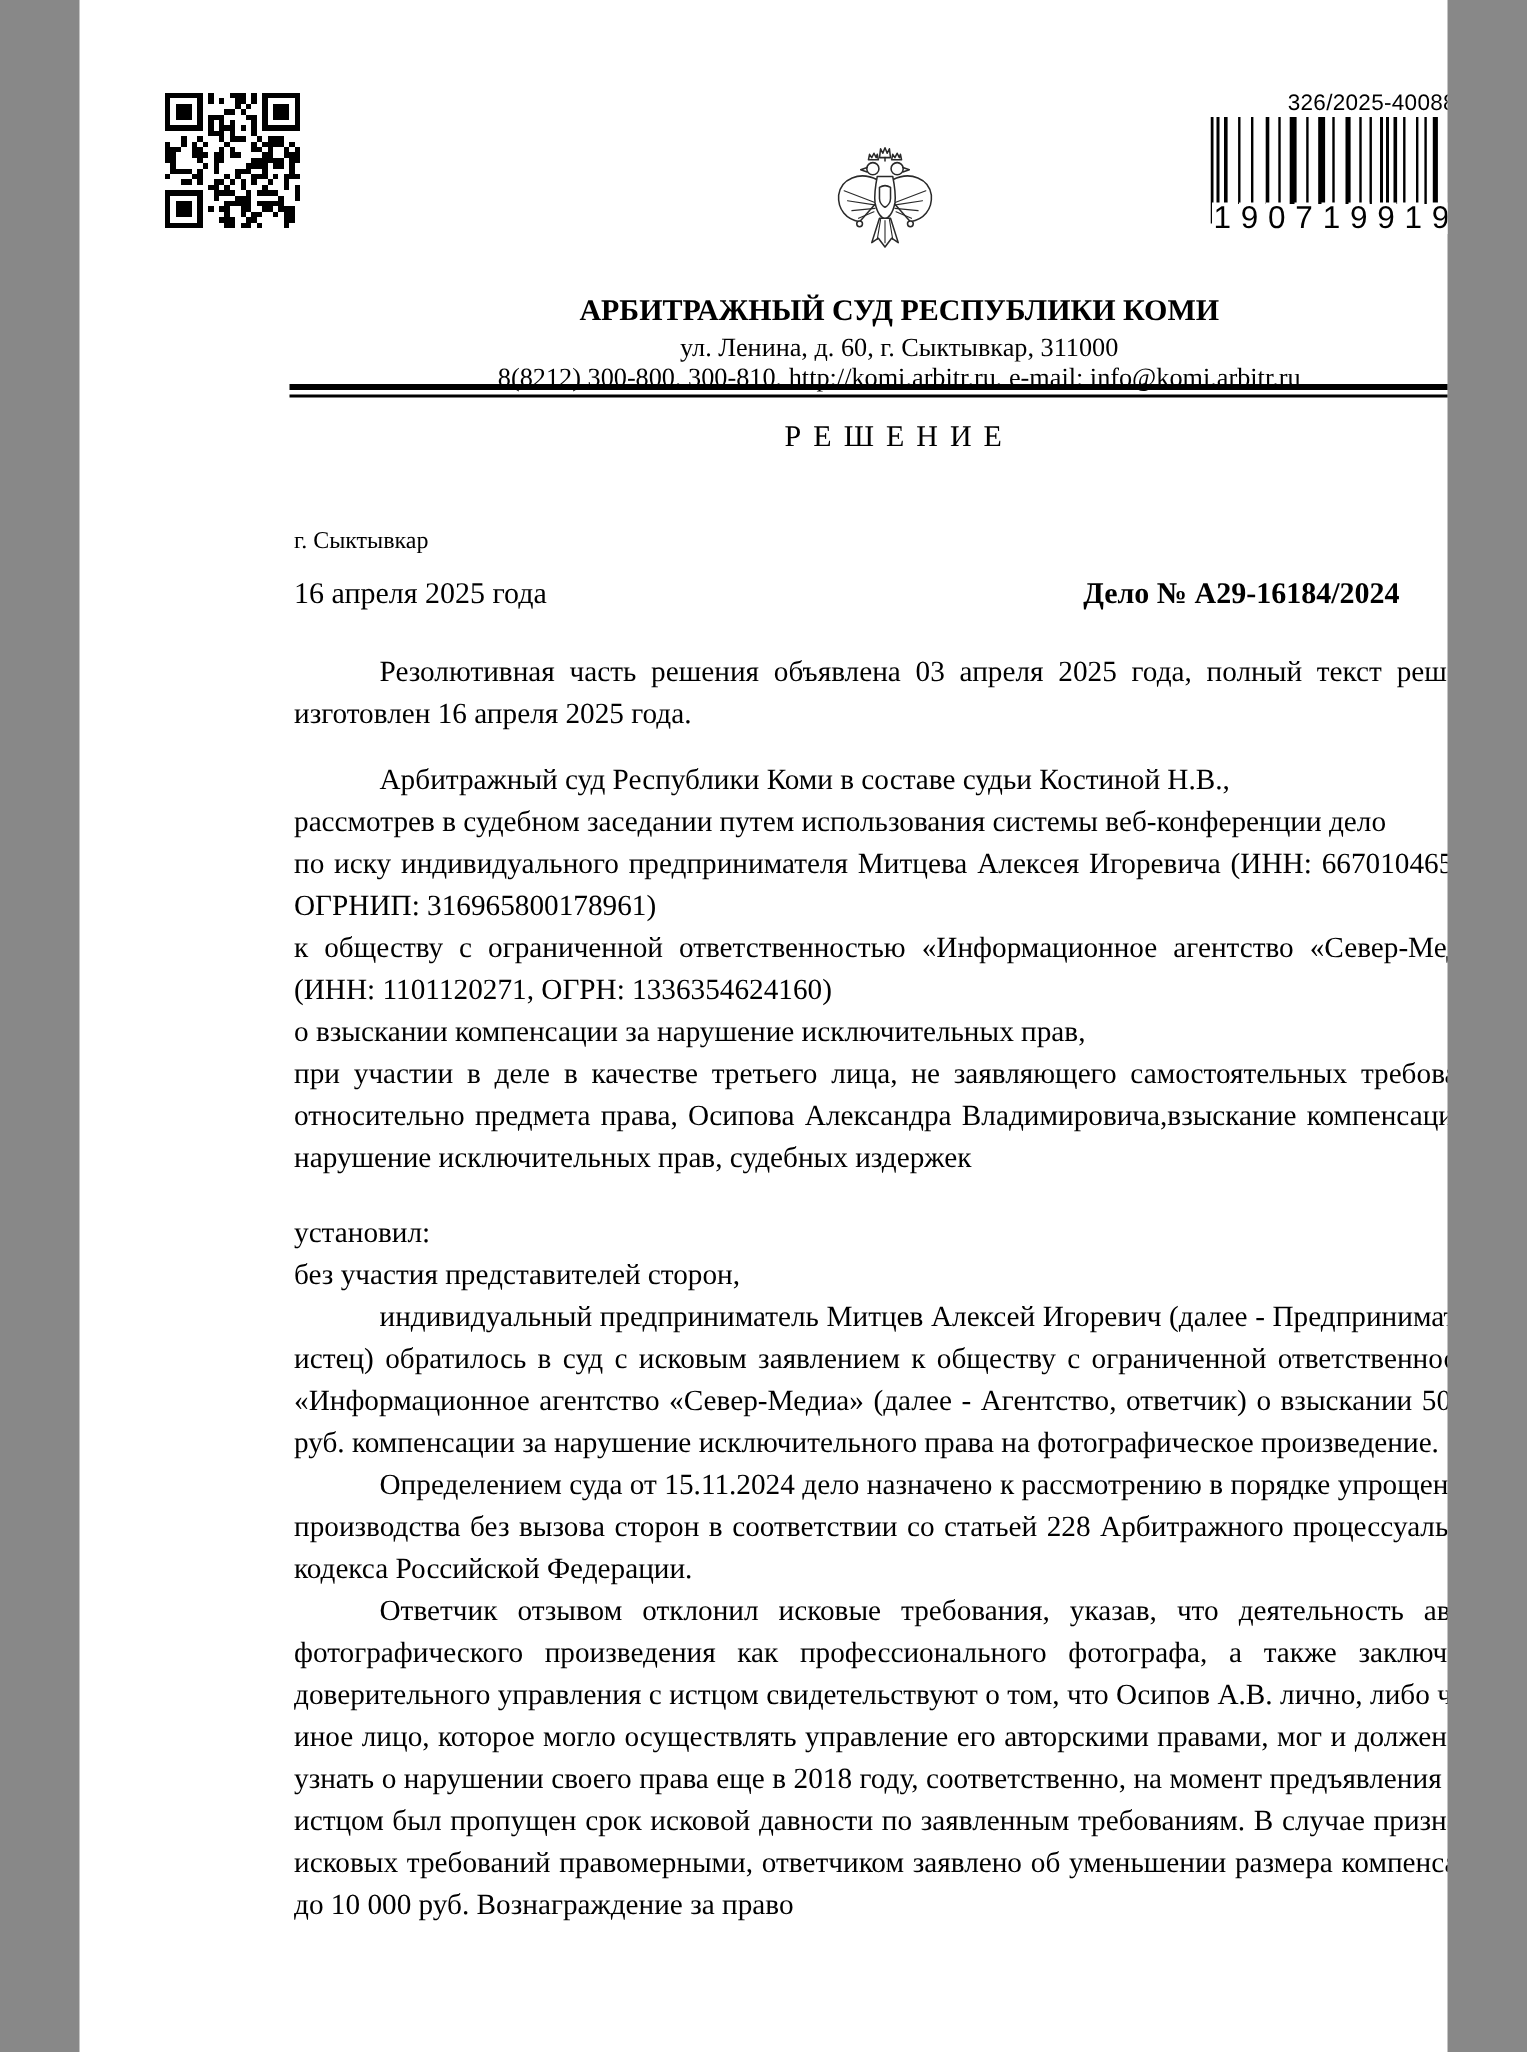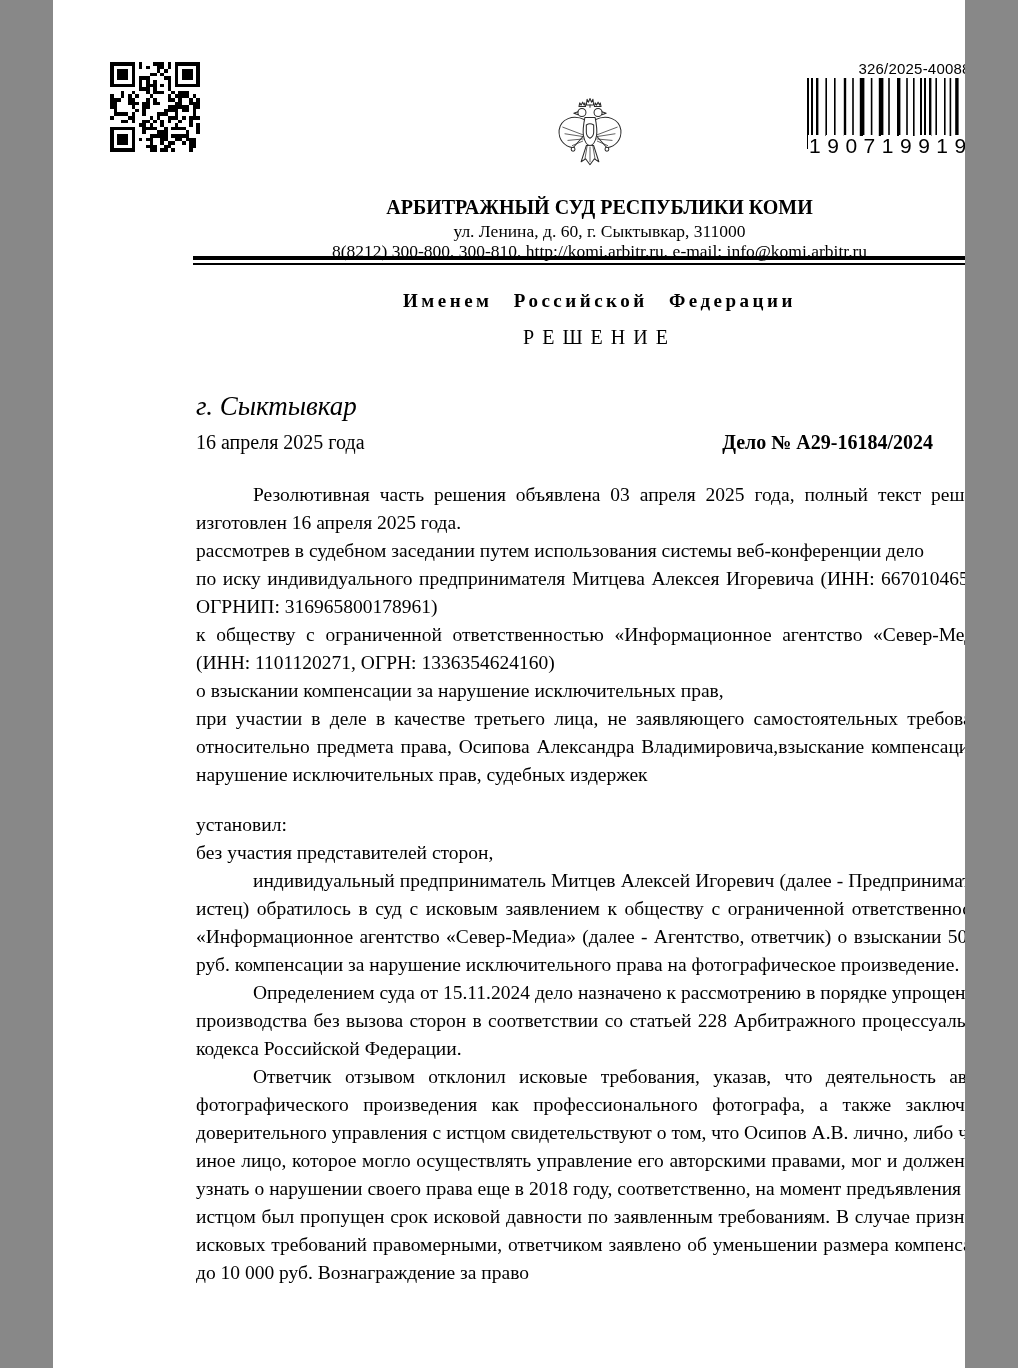--- a/index.html
+++ b/index.html
@@ -41,21 +41,21 @@
   
   .content{position:absolute;left:143px;top:266px;width:807px;}
   .name-line{
     text-align:center;font-weight:bold;font-size:19px;line-height:22px;
     letter-spacing:3.5px;word-spacing:13px;margin-top:24px;
   }
   .decision-line{
     text-align:center;font-weight:normal;font-size:20px;line-height:22px;
     letter-spacing:8px;margin-top:14px;
   }
-  .city-line{font-size:27px;line-height:23px;margin-top:47px;font-style:italic;}
+  .city-line{font-size:16px;line-height:23px;margin-top:47px;}
   .date-row{display:flex;justify-content:space-between;align-items:baseline;margin-top:13px;}
   .date{font-size:20px;line-height:23px;}
   .case-number{font-size:20px;font-weight:bold;line-height:23px;margin-right:70px;}
   .body-text{margin-top:27px;font-size:19.5px;line-height:28px;}
   .body-text p{margin:0;text-align:justify;}
   .body-text p.left{text-align:left;}
   .body-text p.indent{text-indent:57px;}
   .body-text p.gap{margin-top:16px;}
   .body-text p.gap-lg{margin-top:22px;}
 </style>
@@ -366,32 +366,32 @@
 
   <div class="header-centered">
     <div class="court-name">АРБИТРАЖНЫЙ СУД РЕСПУБЛИКИ КОМИ</div>
     <div class="court-address">ул. Ленина, д. 60, г. Сыктывкар, 311000</div>
     <div class="court-contacts">8(8212) 300-800, 300-810, http://komi.arbitr.ru, e-mail: info@komi.arbitr.ru</div>
   </div>
 
   <div class="divider"></div>
 
   <div class="content">
-    <div class="name-line">Именем Российской Федерации</div>
     <div class="decision-line">РЕШЕНИЕ</div>
 
     <div class="city-line">г. Сыктывкар</div>
 
     <div class="date-row">
       <div class="date">16 апреля 2025 года</div>
       <div class="case-number">Дело № А29-16184/2024</div>
     </div>
 
     <div class="body-text">
       <p class="indent">Резолютивная часть решения объявлена 03 апреля 2025 года, полный текст решения изготовлен 16 апреля 2025 года.</p>
+      <p class="indent gap left">Арбитражный суд Республики Коми в составе судьи Костиной Н.В.,</p>
       <p class="left">рассмотрев в судебном заседании путем использования системы веб-конференции дело</p>
       <p>по иску индивидуального предпринимателя Митцева Алексея Игоревича (ИНН: 667010465700, ОГРНИП: 316965800178961)</p>
       <p>к обществу с ограниченной ответственностью «Информационное агентство «Север-Медиа» (ИНН: 1101120271, ОГРН: 1336354624160)</p>
       <p class="left">о взыскании компенсации за нарушение исключительных прав,</p>
       <p>при участии в деле в качестве третьего лица, не заявляющего самостоятельных требований относительно предмета права, Осипова Александра Владимировича,взыскание компенсации за нарушение исключительных прав, судебных издержек</p>
       <p class="left gap-lg">установил:</p>
       <p class="left">без участия представителей сторон,</p>
       <p class="indent">индивидуальный предприниматель Митцев Алексей Игоревич (далее - Предприниматель, истец) обратилось в суд с исковым заявлением к обществу с ограниченной ответственностью «Информационное агентство «Север-Медиа» (далее - Агентство, ответчик) о взыскании 50 000 руб. компенсации за нарушение исключительного права на фотографическое произведение.</p>
       <p class="indent">Определением суда от 15.11.2024 дело назначено к рассмотрению в порядке упрощенного производства без вызова сторон в соответствии со статьей 228 Арбитражного процессуального кодекса Российской Федерации.</p>
       <p class="indent">Ответчик отзывом отклонил исковые требования, указав, что деятельность автора фотографического произведения как профессионального фотографа, а также заключение доверительного управления с истцом свидетельствуют о том, что Осипов А.В. лично, либо через иное лицо, которое могло осуществлять управление его авторскими правами, мог и должен был узнать о нарушении своего права еще в 2018 году, соответственно, на момент предъявления иска истцом был пропущен срок исковой давности по заявленным требованиям. В случае признания исковых требований правомерными, ответчиком заявлено об уменьшении размера компенсации до 10 000 руб. Вознаграждение за право</p>

